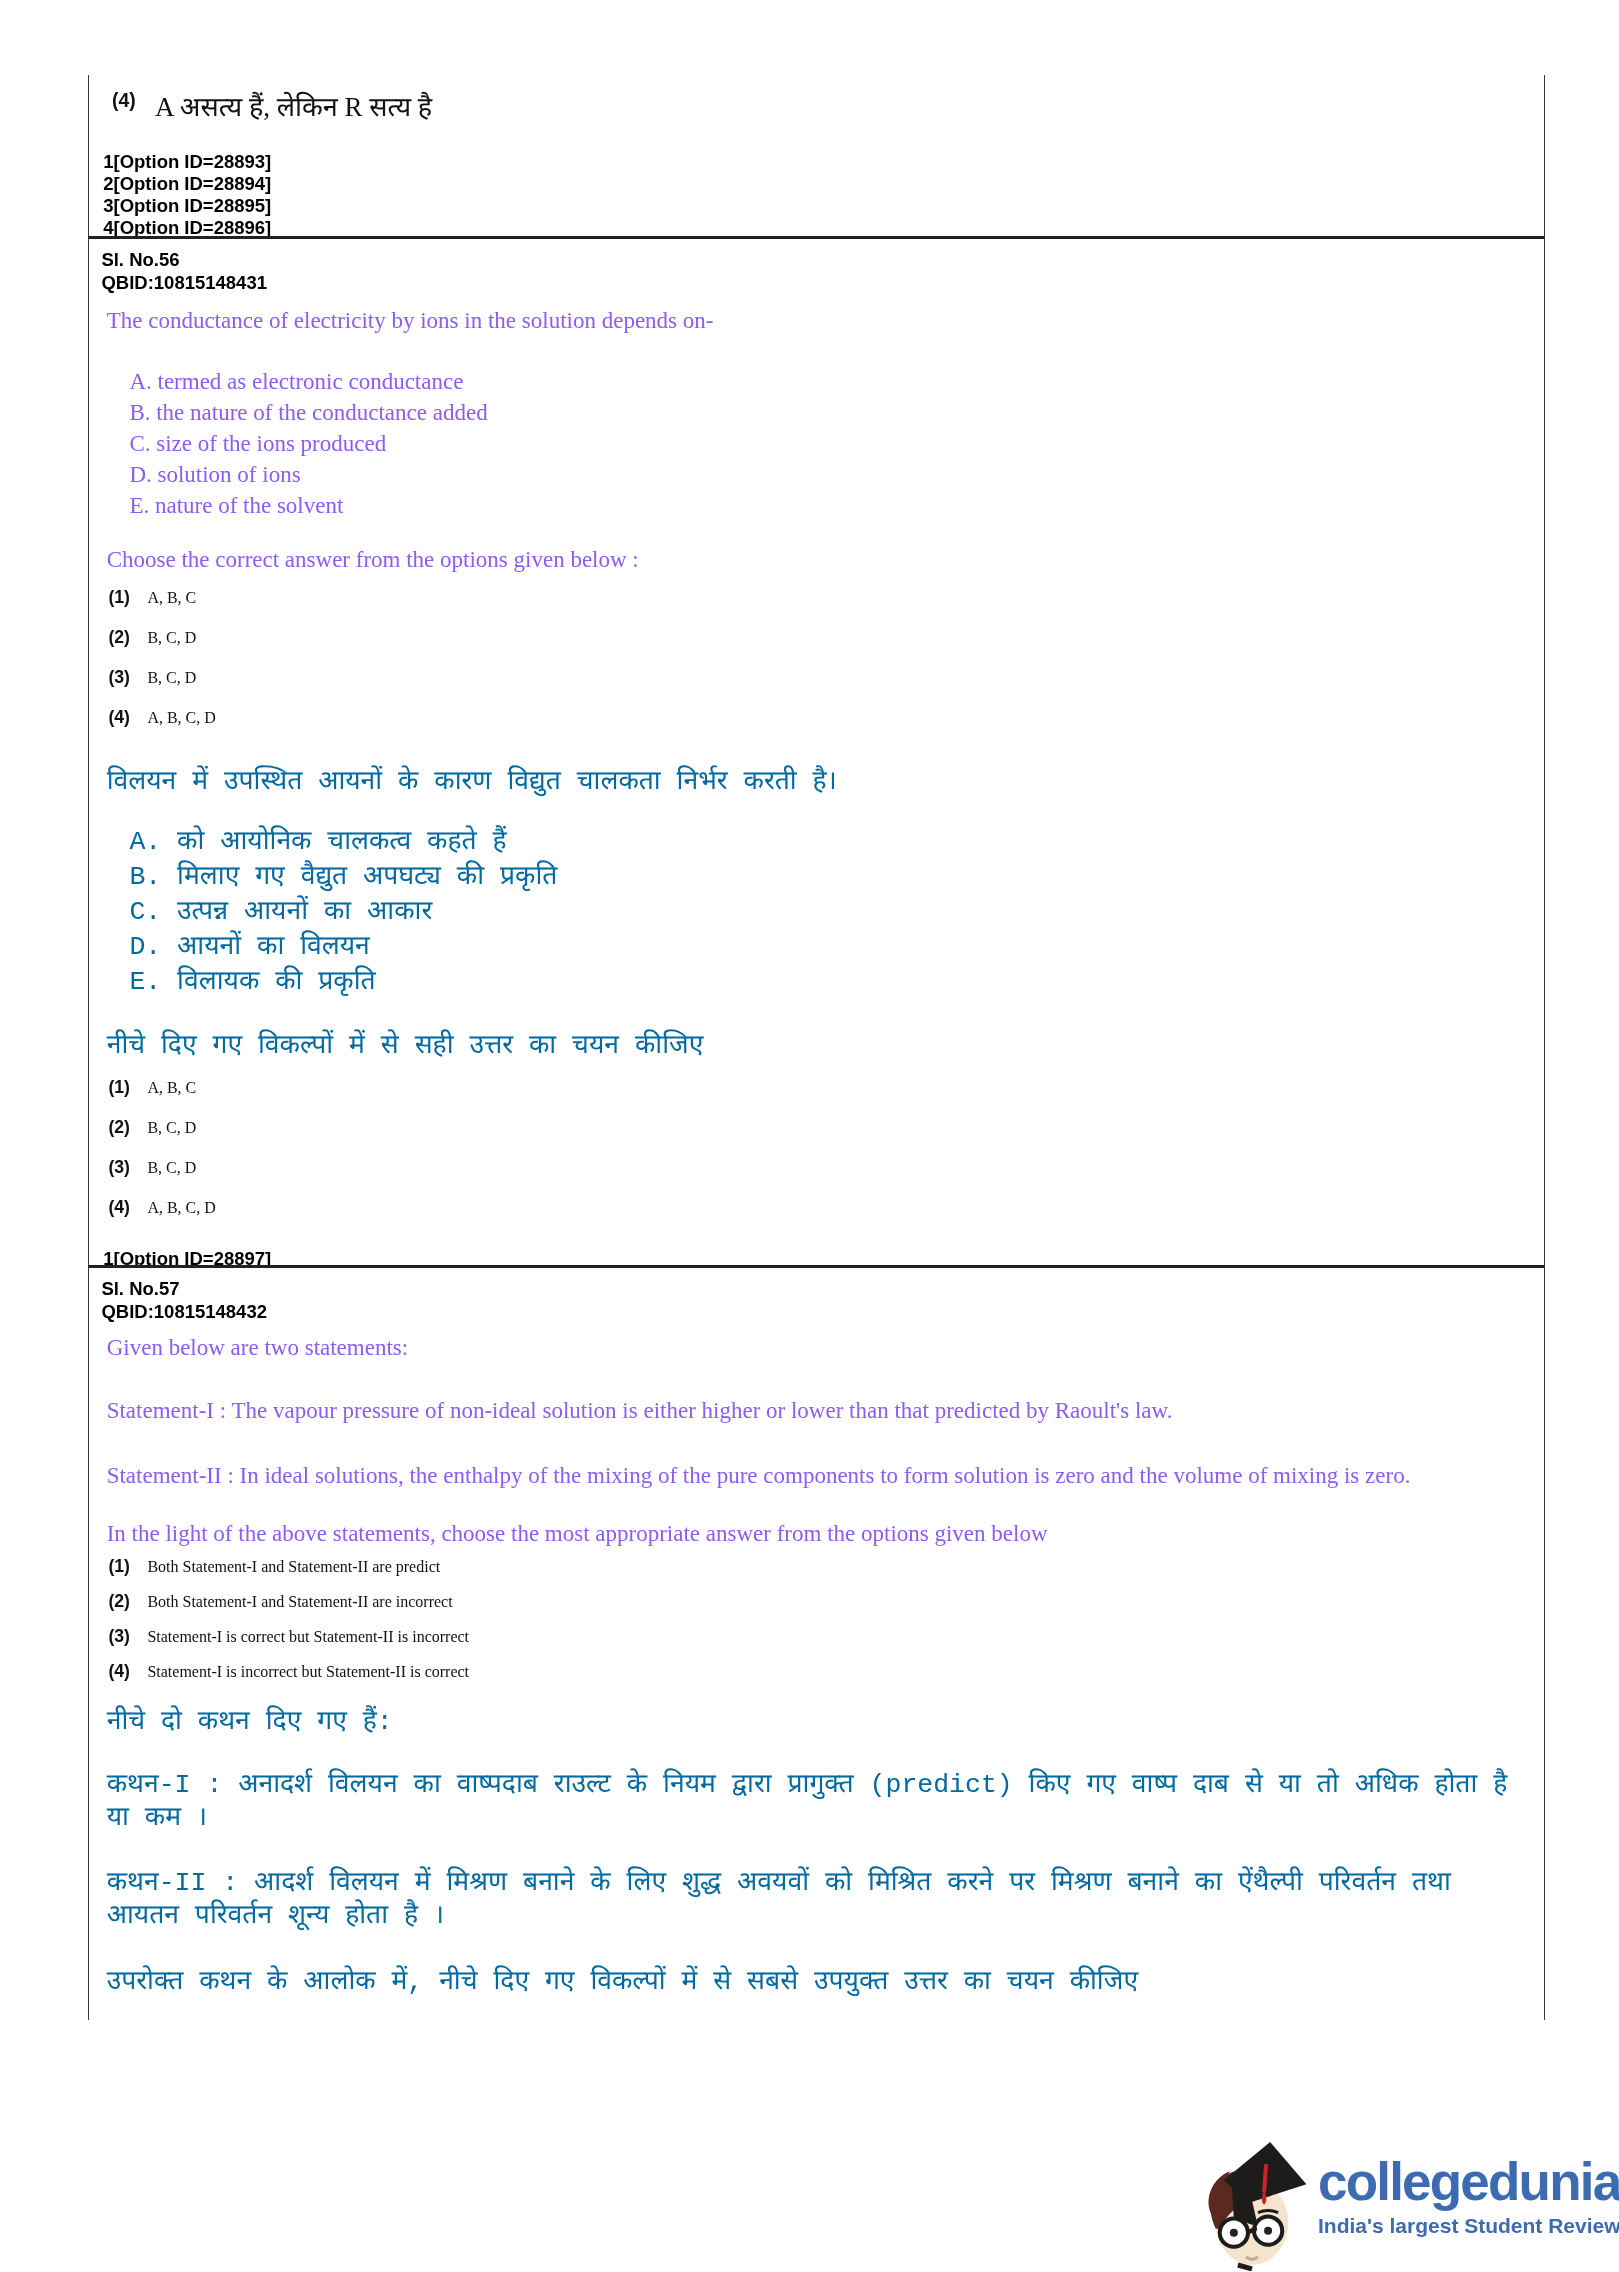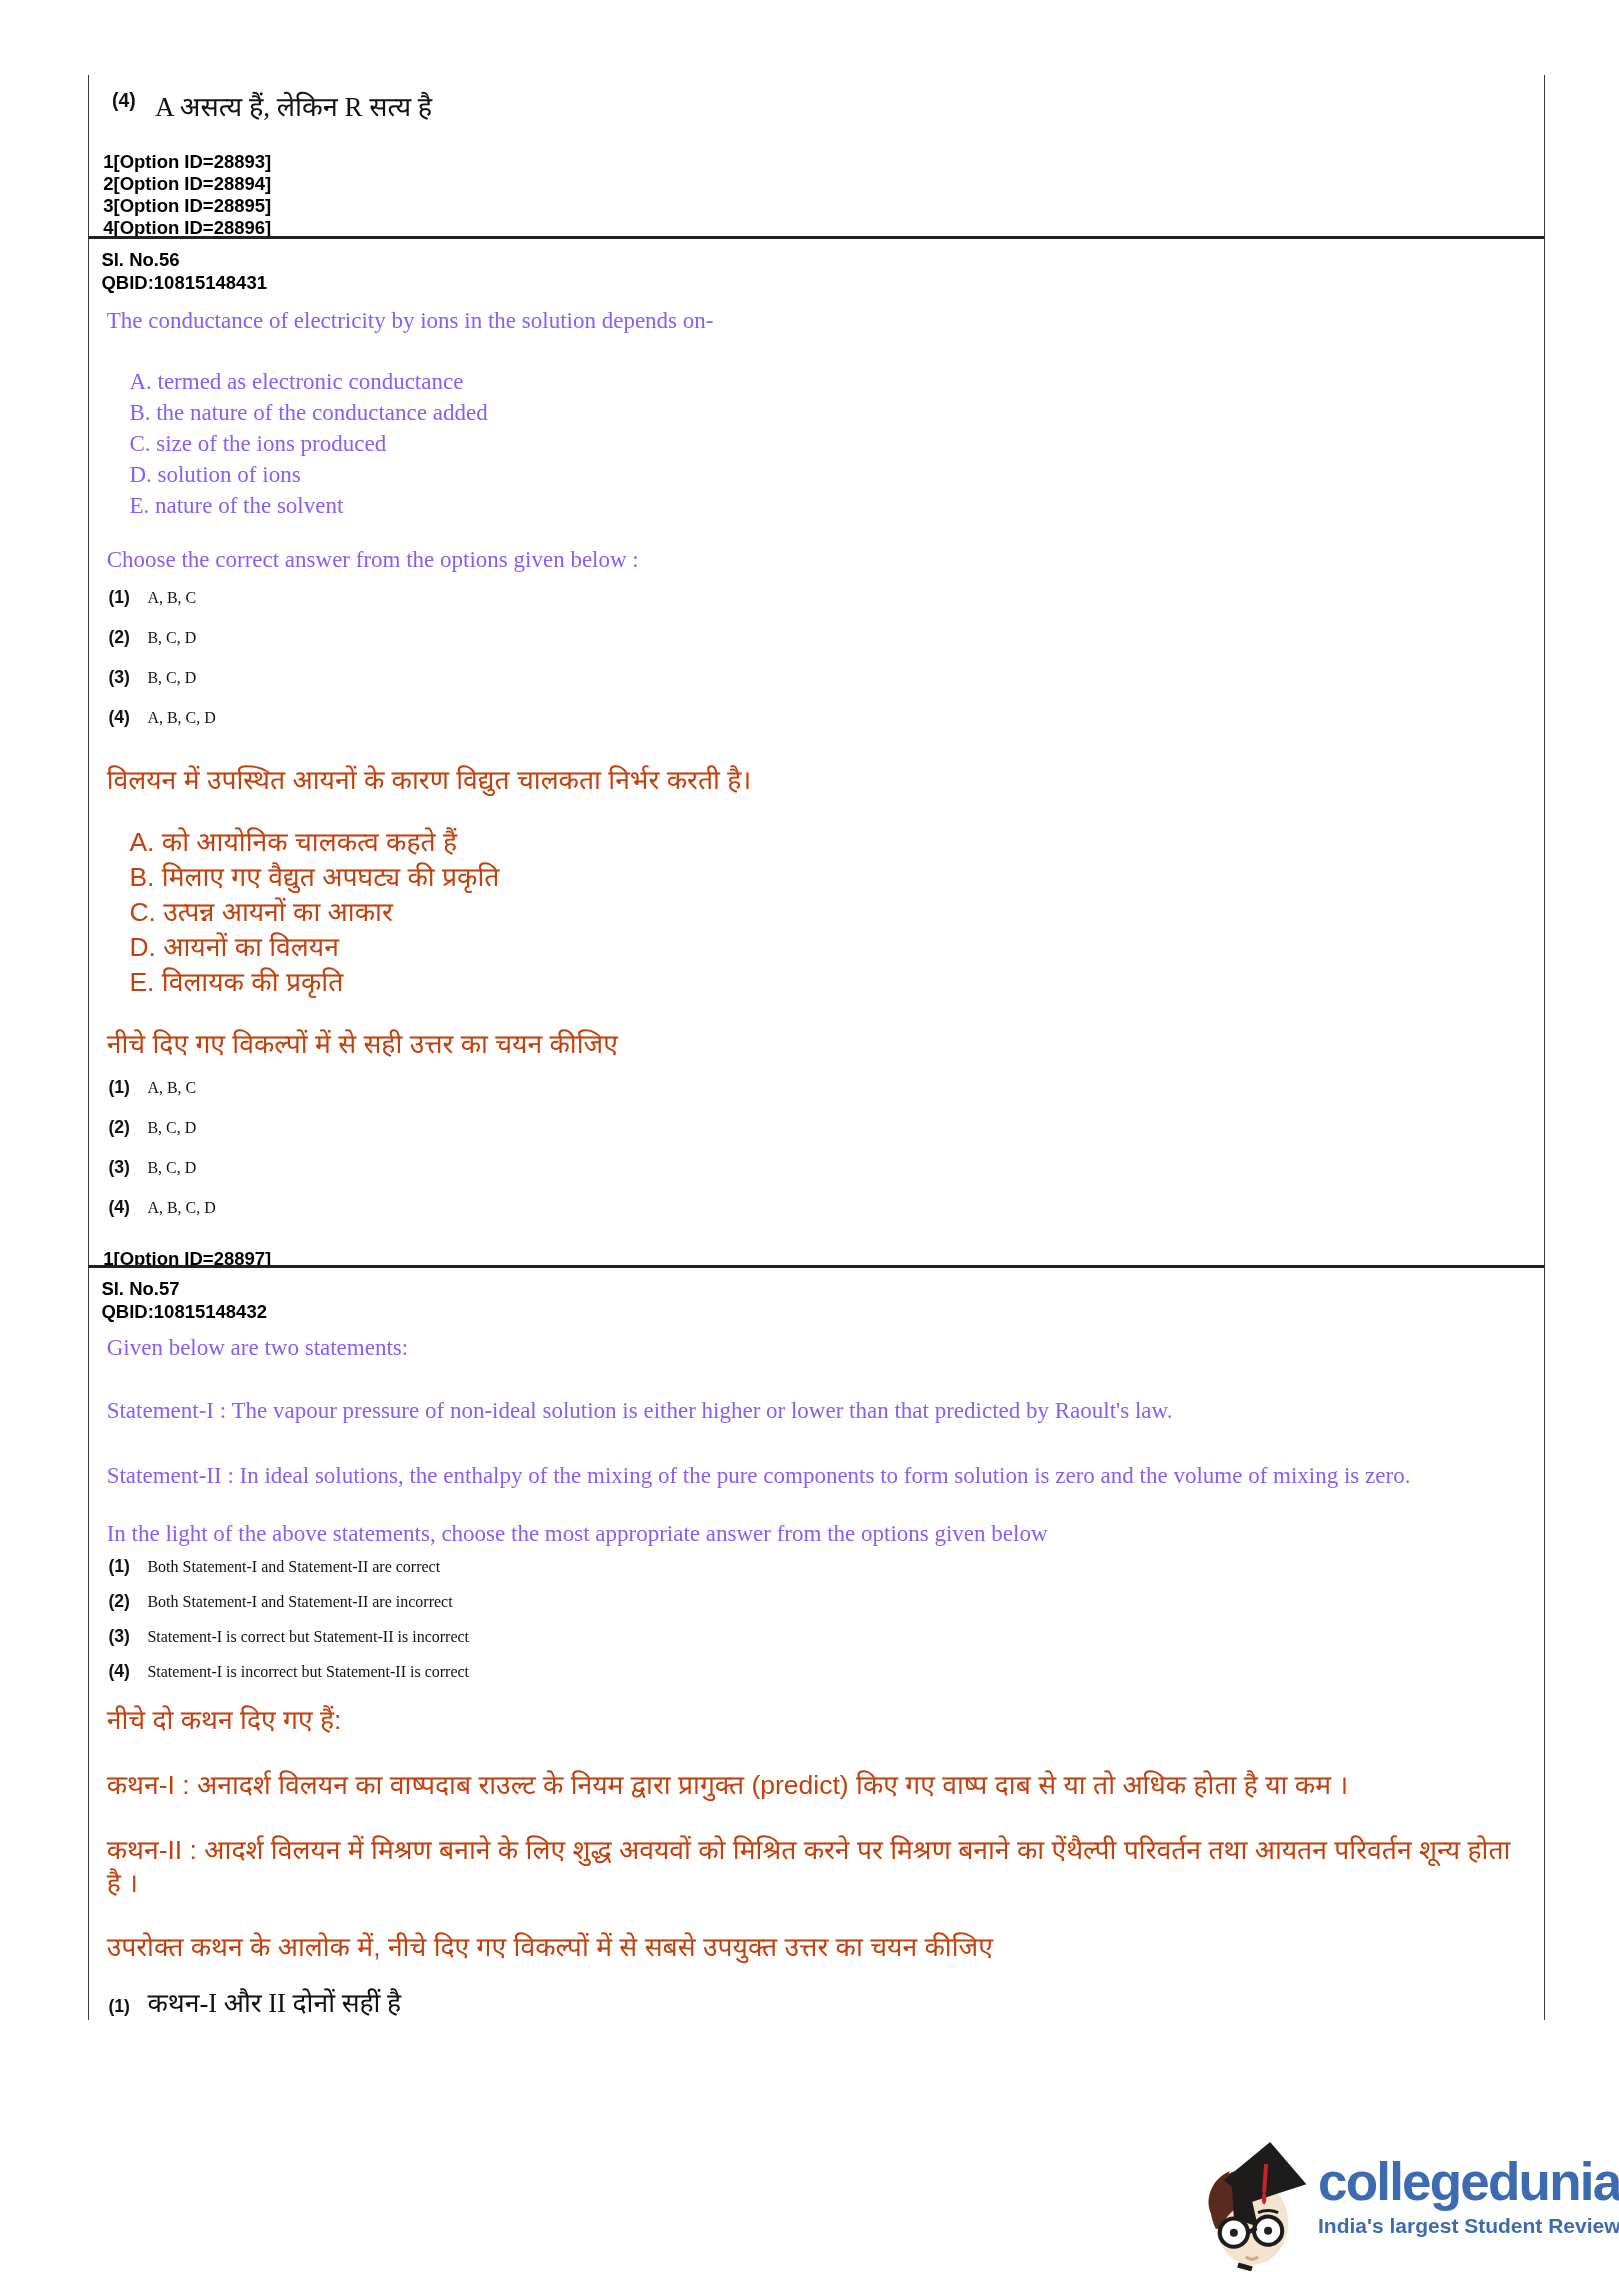--- a/index.html
+++ b/index.html
@@ -17,21 +17,21 @@
     padding:8.8px 17.6px 0 12.4px;
     overflow:hidden;
   }
   .cell.divided { border-top:3.5px solid #222222; }
   .c1 { height:161px; }
   .c2 { height:1029px; }
   .c3 { height:755px; }
 
   .bold-sans { font-family:"Liberation Sans", sans-serif; font-weight:700; font-size:18.5px; color:#000; }
   .serif-line { font-family:"Liberation Serif", serif; font-size:23px; color:#8b5cf6; }
-  .hindi-line { font-family:Liberation Sans, sans-serif; font-size:26.5px; color:#c2410c; }
+  .hindi-line { font-family:Liberation Mono, monospace; font-size:26.5px; color:#0369a1; }
 
   .optid-block { line-height:22px; margin-left:1.8px; }
   .optid-block div { white-space:nowrap; }
 
   .prev-opt-row { display:flex; align-items:flex-start; margin:3.5px 0 26.5px 10.6px; }
   .prev-opt-row .num { font-family:"Liberation Sans",sans-serif; font-weight:700; font-size:19.4px; margin:1.8px 19.4px 0 0; }
   .prev-opt-row .txt { font-size:27px; }
 
   .sl-line { line-height:23px; }
 
@@ -172,21 +172,21 @@
     <div class="bold-sans sl-line">QBID:10815148432</div>
 
     <div class="serif-line q57-intro">Given below are two statements:</div>
     <div class="serif-line stmt">Statement-I : The vapour pressure of non-ideal solution is either higher or lower than that predicted by Raoult's law.</div>
     <div class="serif-line stmt">Statement-II : In ideal solutions, the enthalpy of the mixing of the pure components to form solution is zero and the volume of mixing is zero.</div>
     <div class="serif-line light-line">In the light of the above statements, choose the most appropriate answer from the options given below</div>
 
     <div class="opts-57">
       <div class="opt-row s57">
         <span class="num">(1)</span>
-        <span class="txt">Both Statement-I and Statement-II are correct</span>
+        <span class="txt">Both Statement-I and Statement-II are predict</span>
       </div>
       <div class="opt-row s57">
         <span class="num">(2)</span>
         <span class="txt">Both Statement-I and Statement-II are incorrect</span>
       </div>
       <div class="opt-row s57">
         <span class="num">(3)</span>
         <span class="txt">Statement-I is correct but Statement-II is incorrect</span>
       </div>
       <div class="opt-row s57">

